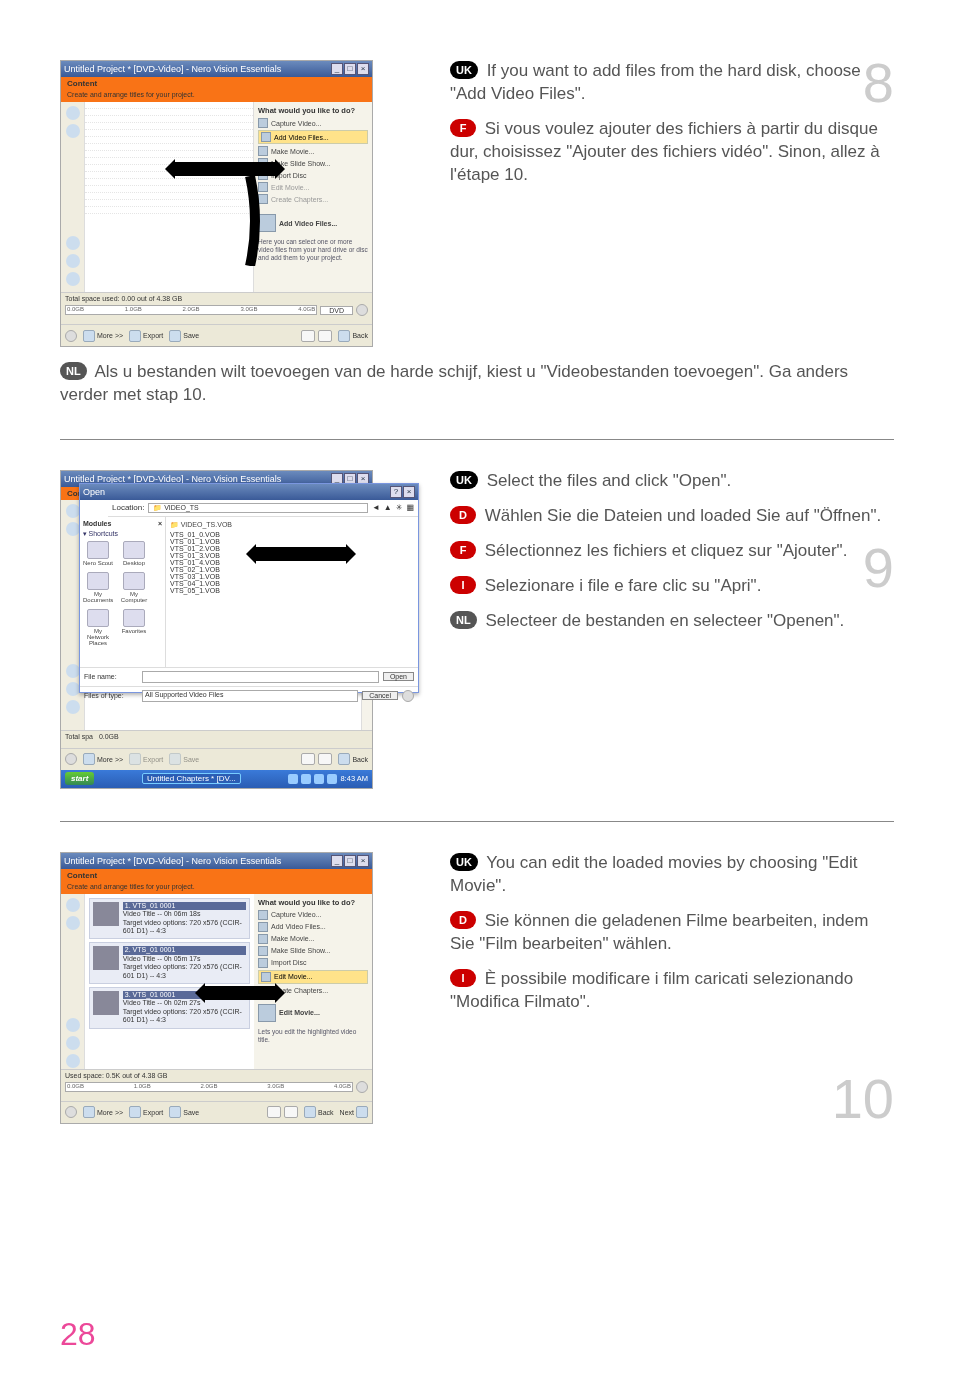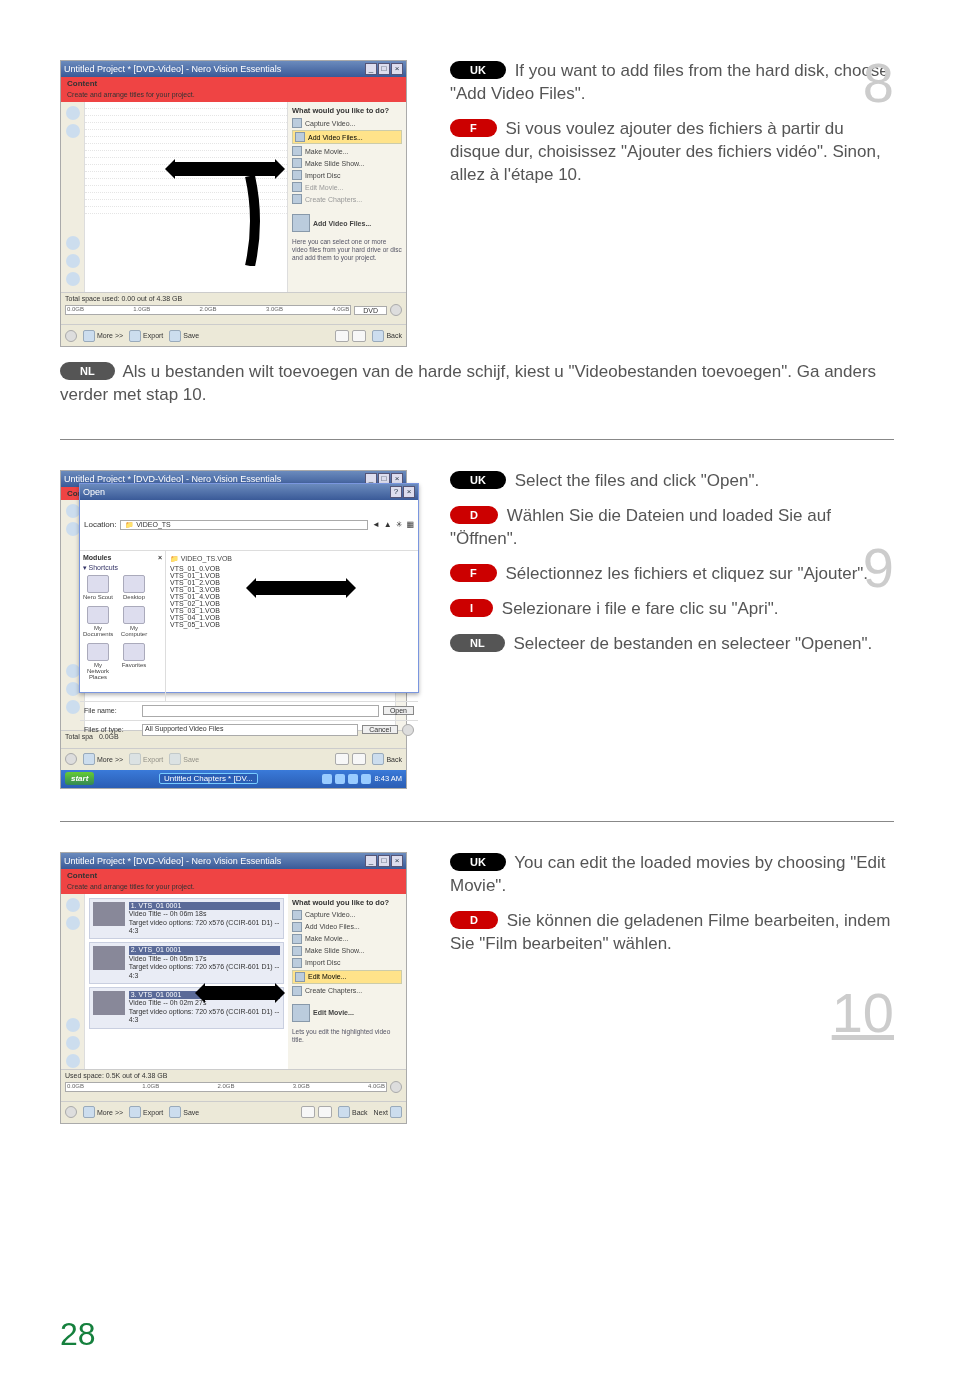--- a/index.html
+++ b/index.html
@@ -19,48 +19,48 @@
   .step-number {
     position: absolute;
     right: 60px;
     font-size: 56px;
     font-weight: 300;
     color: #ccc;
     font-family: "Gill Sans","Gill Sans MT","Segoe UI Light",Arial,sans-serif;
   }
   .step-number.n8  { top: 50px; }
   .step-number.n9  { top: 535px; }
-  .step-number.n10 { top: 980px; text-decoration: underline; }
+  .step-number.n10 { top: 1066px; }
   .lang-badge {
     display: inline-block;
     min-width: 26px;
     height: 18px;
     line-height: 18px;
-    padding: 0 20px;
+    padding: 0 6px;
     border-radius: 9px;
     font-size: 11px;
     font-weight: bold;
     color: #fff;
     text-align: center;
     vertical-align: 2px;
     margin-right: 4px;
   }
   .badge-uk { background:#000; }
   .badge-d  { background:#c00; }
   .badge-f  { background:#c00; }
   .badge-i  { background:#c00; }
   .badge-nl { background:#555; }
   .para { margin-bottom: 12px; }
   .full-width-para { margin: 14px 0 32px 0; font-size: 17px; color:#555; line-height:1.35; }
 
   
   .win {
-    width: 347px;
+    width: 313px;
     border: 1px solid #aaa;
-    background: #ef4444;
+    background: #f97316;
     font-size: 8px;
     color: #333;
     font-family: Tahoma, Arial, sans-serif;
   }
   .win .titlebar {
     background: linear-gradient(#6b8bbd,#3a5a98);
     color:#fff; height:16px; display:flex; align-items:center;
     justify-content:space-between; padding:0 3px; font-size:9px;
   }
   .titlebar .winbtns span {
@@ -108,21 +108,21 @@
   .footer .nav { display:flex; gap:3px; align-items:center;}
   .footer .nav .n { width:14px; height:12px; border:1px solid #aaa; background:#f7f7f7; border-radius:2px; }
 
   
   .opendlg {
     position:absolute; left:18px; top:12px; width:340px; height:210px;
     background:#fff; border:1px solid #7a96df; box-shadow:0 2px 4px rgba(0,0,0,0.3);
     font-size:8px;
   }
   .opendlg .titlebar { background: linear-gradient(#6b8bbd,#3a5a98); }
-  .opendlg .odtop { display:flex; align-items:center; gap:4px; padding:20px 4px; border-bottom:1px solid #ddd; }
+  .opendlg .odtop { display:flex; align-items:center; gap:4px; padding:3px 4px; border-bottom:1px solid #ddd;margin-left:28px; }
   .opendlg .odtop .loc { border:1px solid #aaa; background:#fff; padding:0 4px; flex:1; font-size:7px; }
   .opendlg .odbody { display:flex; height:150px; }
   .opendlg .places { width:86px; border-right:1px solid #ddd; padding:3px; }
   .places .ptitle { font-weight:bold; font-size:7px; margin-bottom:3px;}
   .places .prow { font-size:7px; color:#336; margin-bottom:2px;}
   .places .picons { display:flex; flex-wrap:wrap; gap:6px; margin-top:3px;}
   .places .pic { width:30px; text-align:center; font-size:6px; color:#444;}
   .places .pic .pi { width:22px; height:18px; background:#dde; border:1px solid #aab; margin:0 auto 1px; border-radius:2px;}
   .opendlg .filelist { flex:1; padding:4px; position:relative;}
   .filelist .fhead { font-size:7px; color:#444; margin-bottom:2px;}
@@ -143,21 +143,21 @@
     background:#e9ecf5; border:1px solid #c9cfe0;
     font-size:7px; color:#333;
   }
   .item-card .thumb { width:34px; height:24px; background:#889; }
   .item-card .meta .t { color:#fff; background:#5a6a98; padding:0 2px; font-size:7px;}
   .item-card .meta div { line-height:1.2; }
 
   hr.sep { border:none; border-top:1px solid #888; margin: 20px 0 30px 0; }
   .page-number {
     position:absolute; left:60px; bottom:30px; font-size:32px;
-    color:#15803d; font-weight:300;
+    color:#ec4899; font-weight:300;
     font-family:"Gill Sans","Gill Sans MT","Segoe UI Light",Arial,sans-serif;
   }
 </style>
 </head>
 <body>
 
 <div class="step-number n8">8</div>
 <div class="step">
   <div class="step-body">
     <div class="screenshot">
@@ -543,17 +543,18 @@
               <span>Next</span>
               <span class="fico"></span>
             </div>
         </div>
       </div>
     </div>
 
     <div class="text-col">
       <p class="para"><span class="lang-badge badge-uk">UK</span> <span>You can edit the loaded movies by choosing "Edit Movie".</span></p>
       <p class="para"><span class="lang-badge badge-d">D</span> <span>Sie können die geladenen Filme bearbeiten, indem Sie "Film bearbeiten" wählen.</span></p>
+      <p class="para"><span class="lang-badge badge-i">I</span> <span>È possibile modificare i film caricati selezionando "Modifica Filmato".</span></p>
     </div>
   </div>
 </div>
 
 <div class="page-number">28</div>
 
 </body></html>

